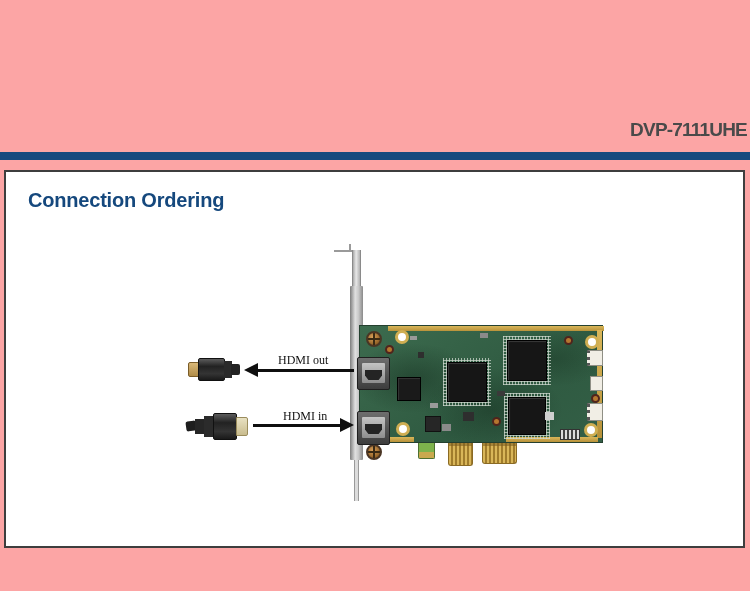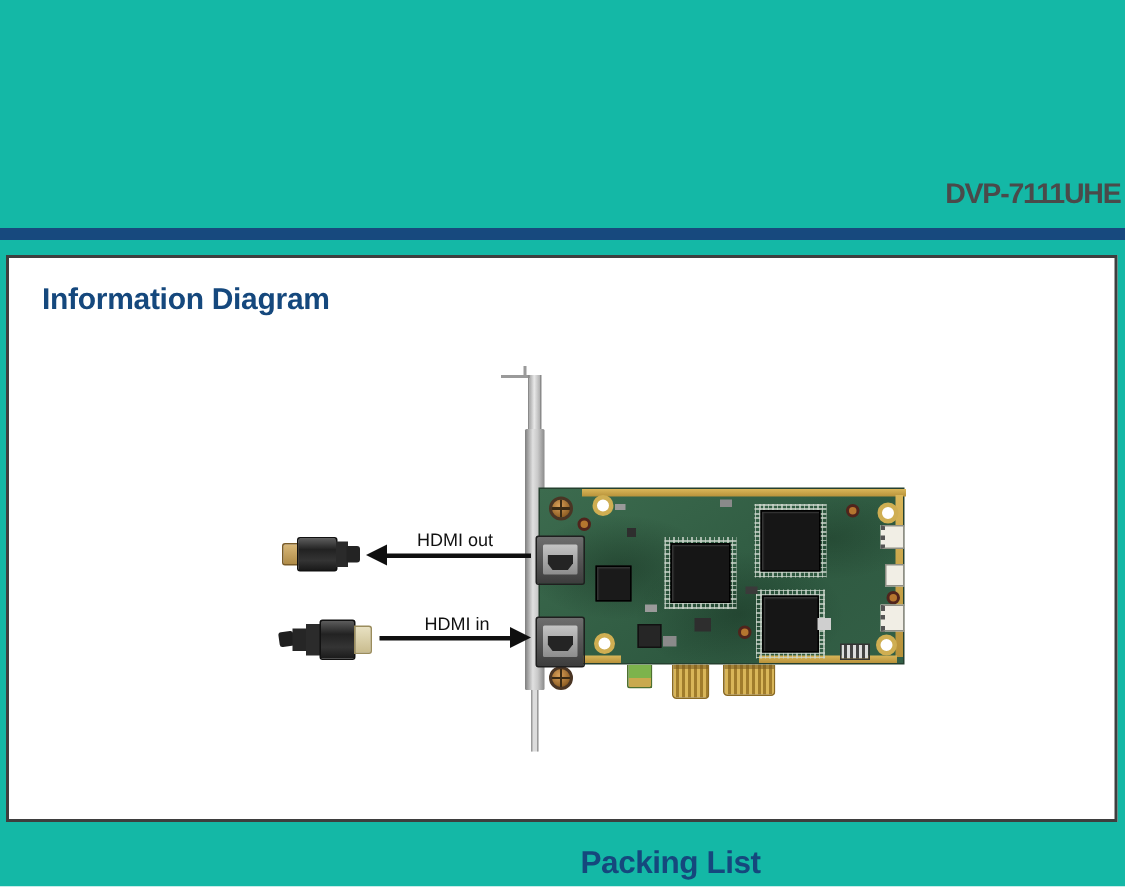--- a/index.html
+++ b/index.html
@@ -1,18 +1,18 @@
 <!DOCTYPE html>
 <html><head>
 <meta charset="utf-8">
 <style>
   html,body{margin:0;padding:0;background:#fff;}
   .page{
     position:relative;width:750px;height:591px;overflow:hidden;
-    background:#14b8a6;font-family:"Liberation Sans",sans-serif;
+    background:#fca5a5;font-family:"Liberation Sans",sans-serif;
   }
   
   .model{
     position:absolute;top:119px;right:3px;
     font-size:19px;font-weight:bold;color:#4a4a4a;letter-spacing:-0.8px;
     white-space:nowrap;
   }
   .divider{
     position:absolute;left:0;top:152px;width:750px;height:8px;background:#17497e;
   }
@@ -132,32 +132,32 @@
     background:linear-gradient(180deg,#5c5c5c,#222 35%,#343434 70%,#1a1a1a);
     border:1px solid #111;border-radius:2px;box-sizing:border-box;}
   .cable-tip-cream{position:absolute;left:236px;top:417px;width:12px;height:19px;
     background:linear-gradient(#e8e1c2,#c9bc8e);border:1px solid #9a8c5c;border-radius:0 2px 2px 0;box-sizing:border-box;}
   
   .arrow-shaft{position:absolute;height:3px;background:#0f0f0f;}
   .arrow-head-left{position:absolute;width:0;height:0;
     border-top:7px solid transparent;border-bottom:7px solid transparent;border-right:14px solid #0f0f0f;}
   .arrow-head-right{position:absolute;width:0;height:0;
     border-top:7px solid transparent;border-bottom:7px solid transparent;border-left:14px solid #0f0f0f;}
-  .port-label{position:absolute;font-size:12px;color:#111;white-space:nowrap;}
+  .port-label{position:absolute;font-size:12px;color:#111;white-space:nowrap;font-family:Liberation Serif, serif;}
 </style>
 </head>
 <body>
 
 <div class="page">
 
   <div class="model">DVP-7111UHE</div>
   <div class="divider"></div>
 
   <div class="frame"></div>
-  <div class="section-title">Information Diagram</div>
+  <div class="section-title">Connection Ordering</div>
 
   <div class="bracket-tab-line"></div>
   <div class="bracket-tab-tick"></div>
   <div class="bracket-top"></div>
   <div class="bracket-main"></div>
   <div class="bracket-sliver"></div>
 
   <div class="pcb">
     <div class="gold gold-top"></div>
     <div class="gold gold-right"></div>
@@ -229,15 +229,14 @@
   <div class="cable-tip-cream"></div>
 
   <div class="arrow-shaft" style="left:257px;top:369px;width:97px;"></div>
   <div class="arrow-head-left" style="left:244px;top:363px;"></div>
   <div class="port-label" style="left:278px;top:353px;">HDMI out</div>
 
   <div class="arrow-shaft" style="left:253px;top:424px;width:88px;"></div>
   <div class="arrow-head-right" style="left:340px;top:418px;"></div>
   <div class="port-label" style="left:283px;top:409px;">HDMI in</div>
 
-  <div class="footer-title" style="left:387px;">Packing List</div>
 
 </div>
 
 </body></html>

